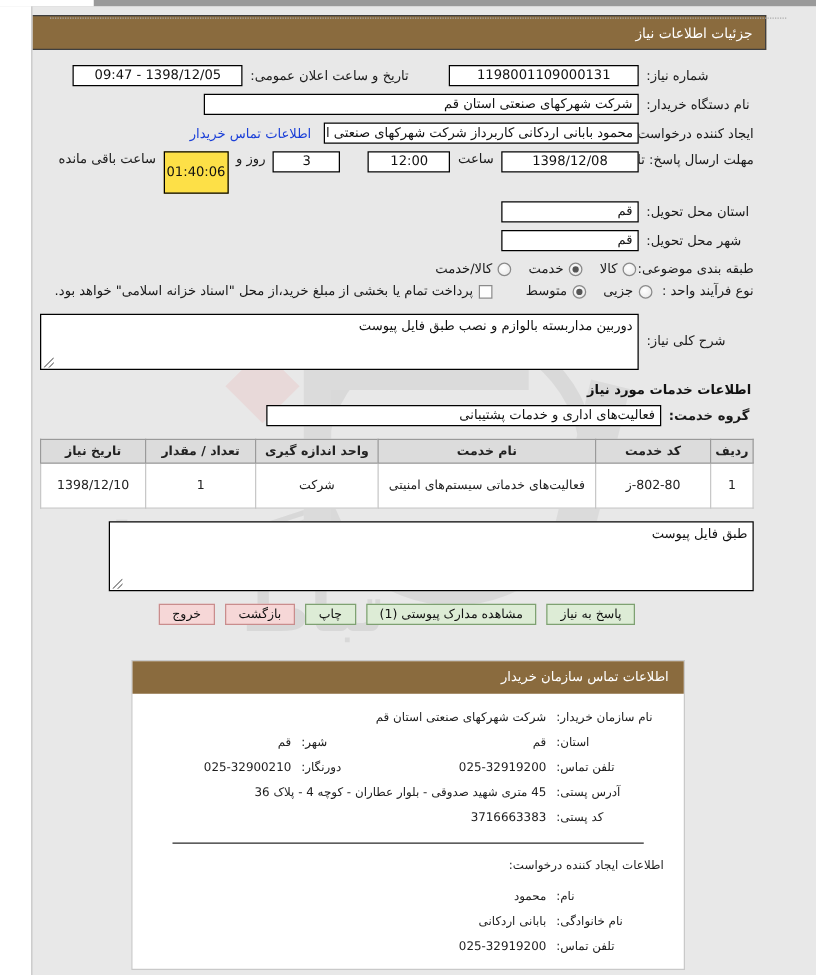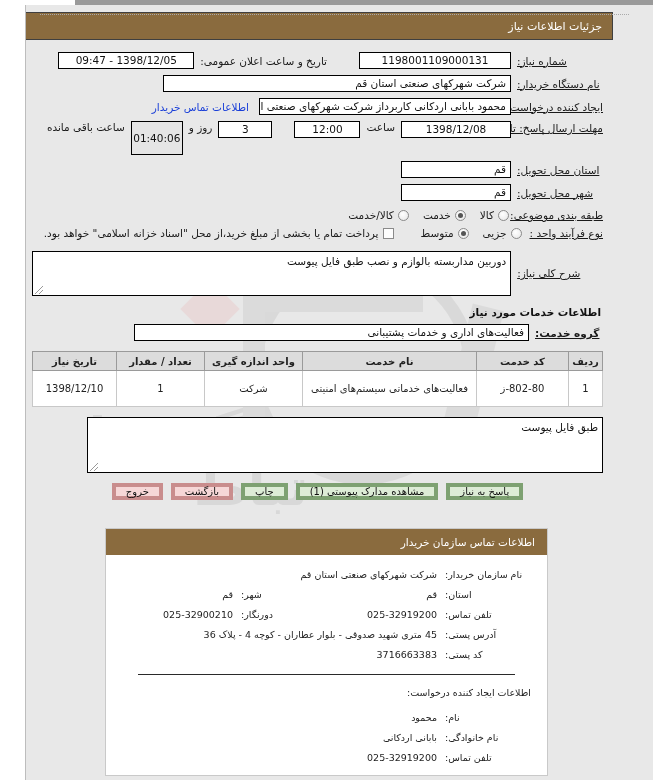--- a/index.html
+++ b/index.html
@@ -86,21 +86,20 @@
     margin-bottom: 6px;
     font-size: 10.5px;
     color: #1a1a1a;
   }
   .lbl {
     text-align: left;
     padding-left: 6px;
     font-size: 10.5px;
     color: #1a1a1a;
     white-space: nowrap;
-    text-decoration: underline;
   }
   .lbl-w { width: 92px; }
   .fld {
     background: #ffffff;
     border: 1px solid #000000;
     height: 17px;
     line-height: 15px;
     font-size: 10.5px;
     padding: 0 4px;
     color: #111;
@@ -109,21 +108,21 @@
     overflow: hidden;
   }
   .fld.center { justify-content: center; }
   .fld.right { justify-content: flex-start; }
   .mid-lbl {
     font-size: 10.5px;
     padding: 0 6px;
     white-space: nowrap;
   }
   .timer {
-    background: #e5e5e5;
+    background: #fde047;
     border: 1px solid #000;
     height: 15px; line-height: 14px;
     font-size: 10.5px;
     padding: 16px 5px;
     display: flex; align-items: center; justify-content: center;
     color: #111;
   }
   .link {
     color: #1a3fd8;
     font-size: 10.5px;
@@ -222,21 +221,21 @@
   
   .btnrow {
     display: flex;
     justify-content: center;
     align-items: center;
     gap: 8px;
     margin-top: 10px;
     padding-bottom: 6px;
   }
   .btn {
-    border: 4px solid #14b8a6;
+    border: 1px solid #14b8a6;
     height: 17px;
     line-height: 15px;
     font-size: 10px;
     padding: 0 10px;
     display: flex; align-items: center; justify-content: center;
     white-space: nowrap;
     cursor: pointer;
     color: #111;
   }
   .btn.green { background: #ddecd6; border-color: #7ea172; }
@@ -396,21 +395,21 @@
 
       <div class="row" style="align-items:flex-start;margin-top:12px">
         <div class="lbl lbl-w" style="padding-top:16px">شرح کلی نیاز:</div>
         <div class="ta" style="width:480px;height:45px">دوربین مداربسته بالوازم و نصب طبق فایل پیوست</div>
       </div>
 
       <div class="section-title">اطلاعات خدمات مورد نیاز</div>
 
       <div class="row">
         <div class="lbl" style="width:74px;font-weight:bold">گروه خدمت:</div>
-        <div class="fld right" style="width:395px">فعالیت‌های اداری و خدمات پشتیبانی</div>
+        <div class="fld right" style="width:316px">فعالیت‌های اداری و خدمات پشتیبانی</div>
       </div>
 
       <table class="grid" style="margin-top:10px">
         <thead>
           <tr>
             <th style="width:34px">ردیف</th>
             <th style="width:92px">کد خدمت</th>
             <th>نام خدمت</th>
             <th style="width:98px">واحد اندازه گیری</th>
             <th style="width:88px">تعداد / مقدار</th>

